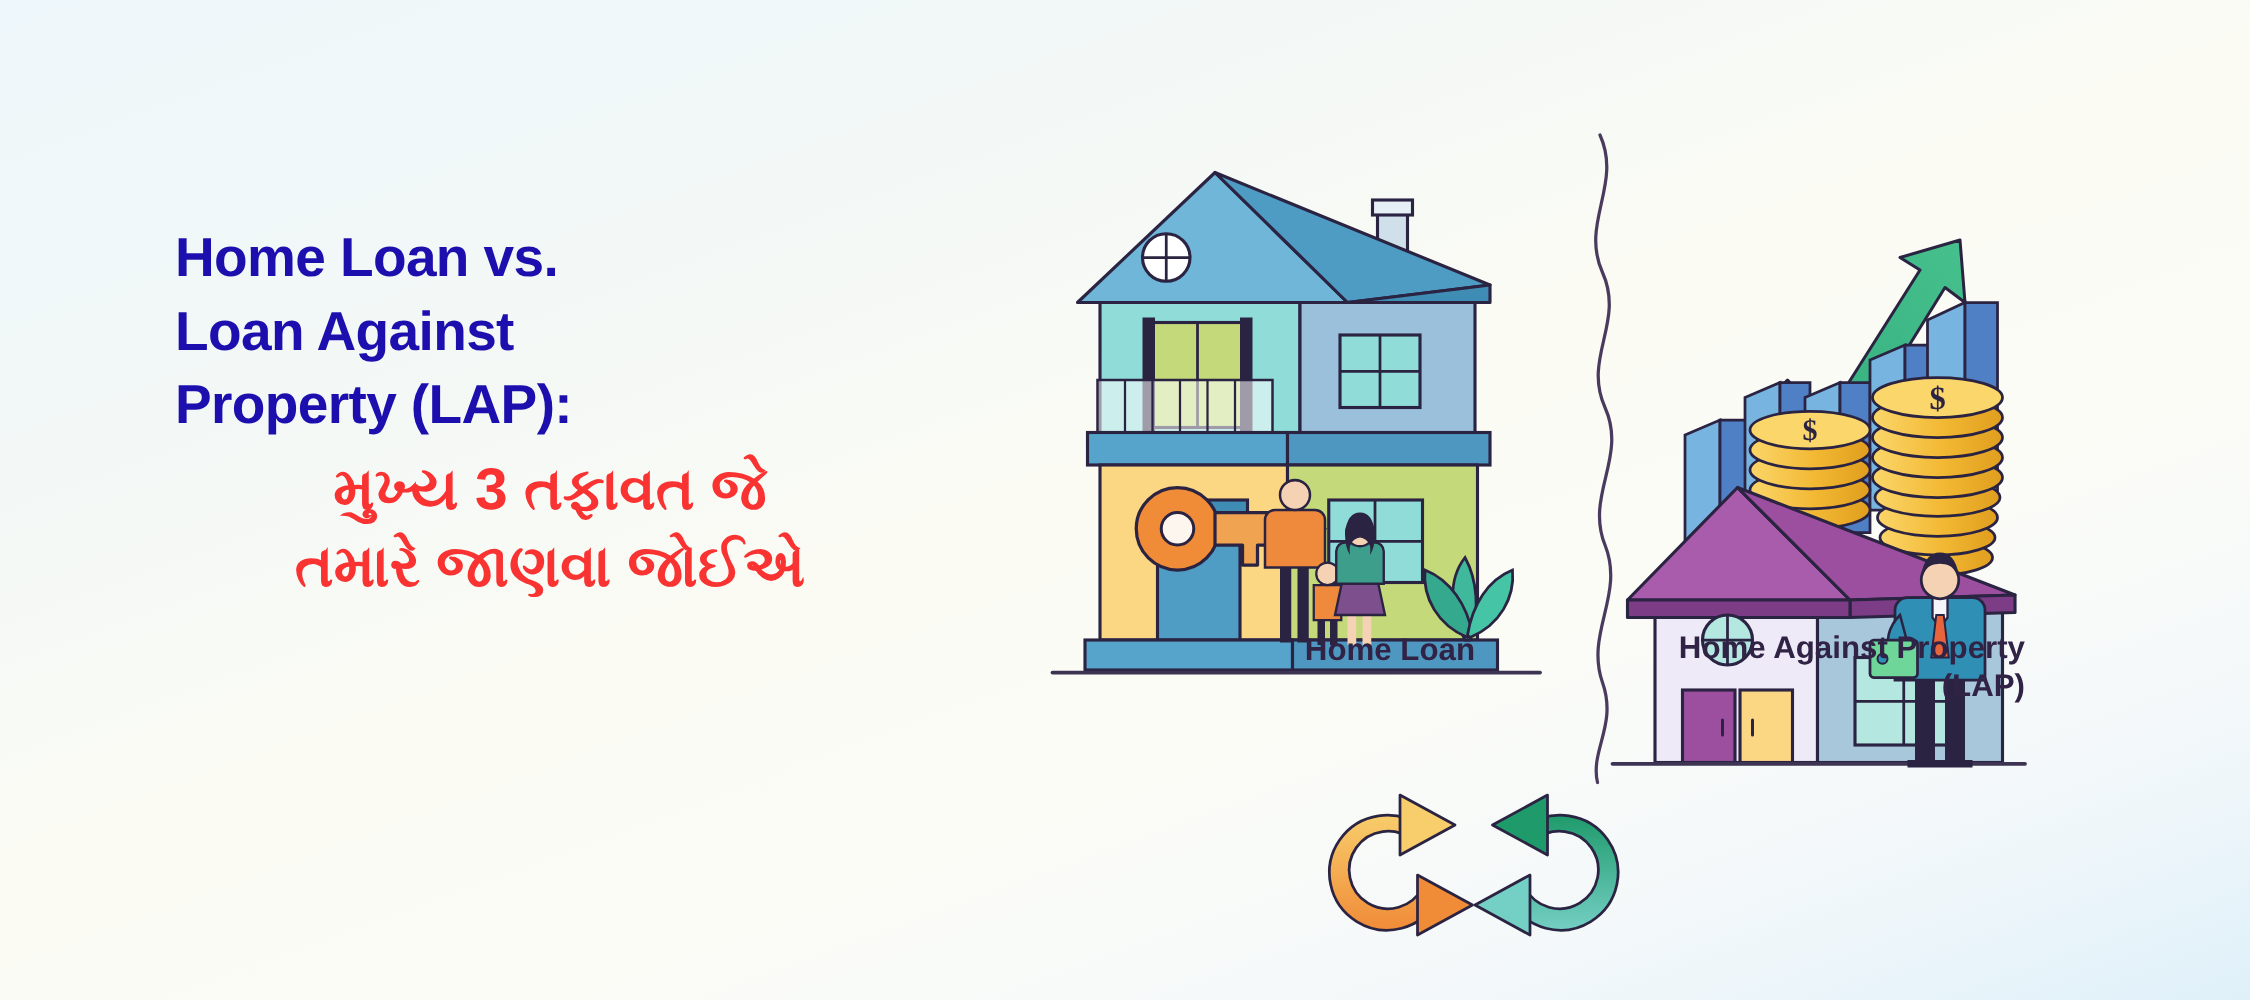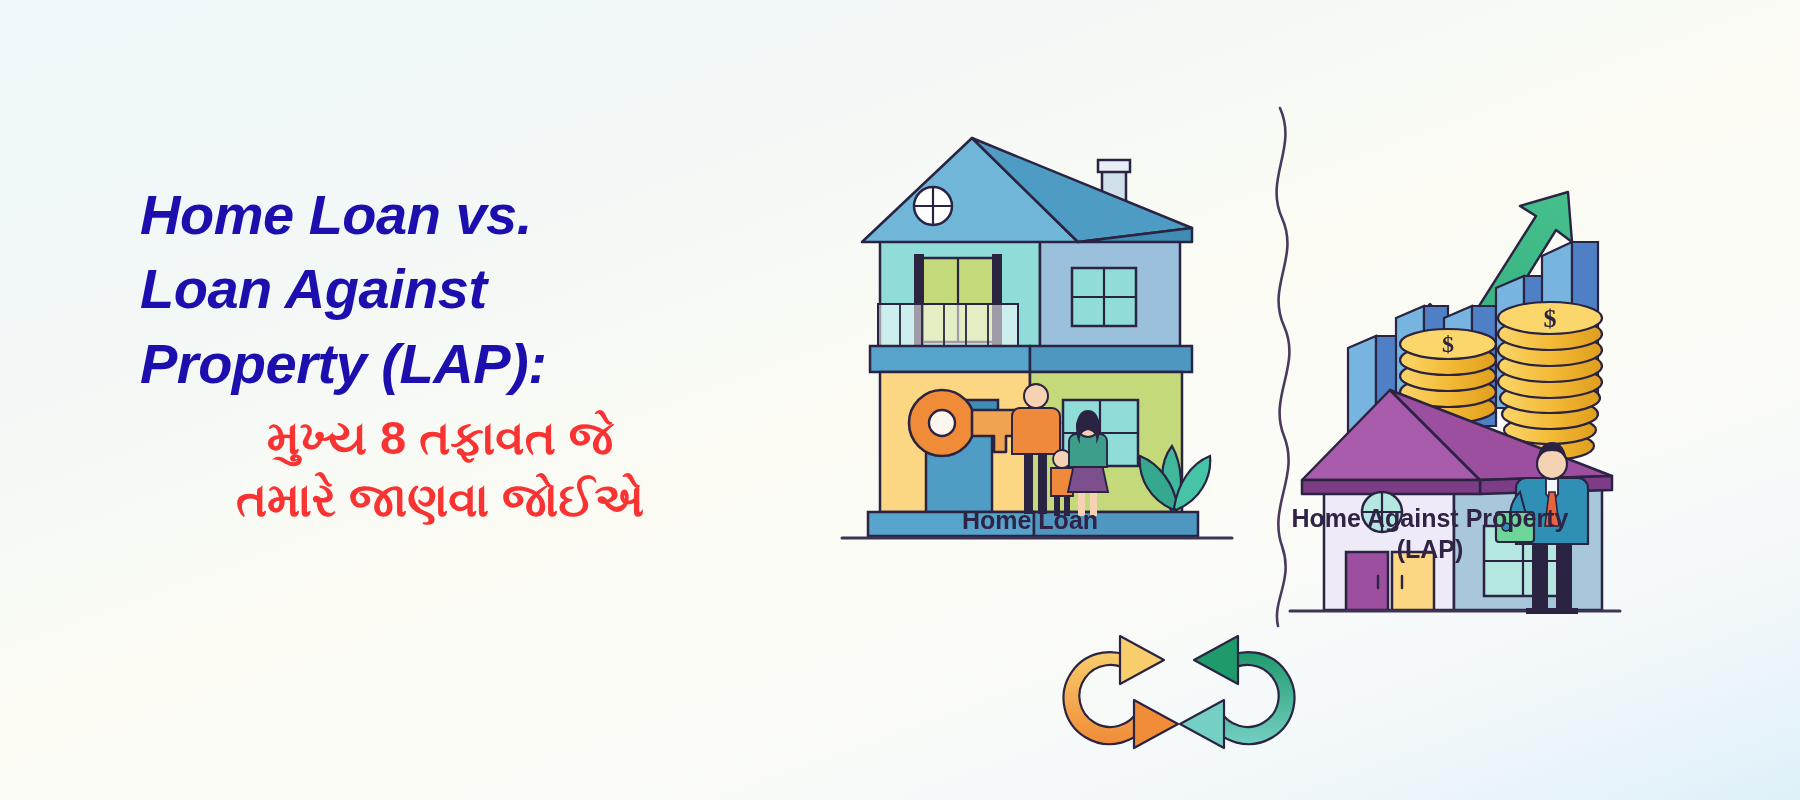--- a/index.html
+++ b/index.html
@@ -28,28 +28,27 @@
   }
 
   
   #headline-block {
     position: absolute;
     left: 140px;
     top: 178px;
     width: 640px;
   }
   .headline-en {
-    font-size: 56px;
+    font-size: 44px;
     line-height: 1.33;
     font-weight: 700;
     color: #1d0fae;
     letter-spacing: -0.5px;
     margin: 0;
     white-space: pre-line;
-    font-style: italic;
   }
   .headline-gu {
     font-size: 47px;
     line-height: 1.32;
     font-weight: 700;
     color: #f93232;
     margin: 6px 0 0 0;
     white-space: pre-line;
     text-align: center;
     width: 600px;
@@ -63,21 +62,21 @@
     width: 960px;
     height: 700px;
   }
   #illustration svg { display: block; }
 
   .panel-label {
     position: absolute;
     font-size: 25px;
     font-weight: 700;
     color: #312345;
-    text-align: center;
+    text-align: right;
     line-height: 1.22;
   }
   #label-home-loan {
     left: 60px;
     top: 445px;
     width: 300px;
   }
   #label-lap {
     left: 420px;
     top: 443px;
@@ -86,21 +85,21 @@
 </style>
 </head>
 <body>
 
 <div id="banner">
 
   <div id="headline-block">
     <div class="headline-en">Home Loan vs.
 Loan Against
 Property (LAP):</div>
-    <div class="headline-gu">મુખ્ય 8 તફાવત જે
+    <div class="headline-gu">મુખ્ય 3 તફાવત જે
 તમારે જાણવા જોઈએ</div>
   </div>
 
   <div id="illustration">
 
     <svg width="960" height="700" viewBox="0 0 960 700">
 
       <defs>
         <linearGradient id="coinGrad" x1="0" y1="0" x2="1" y2="0">
           <stop offset="0%" stop-color="#fbd66a"></stop>

